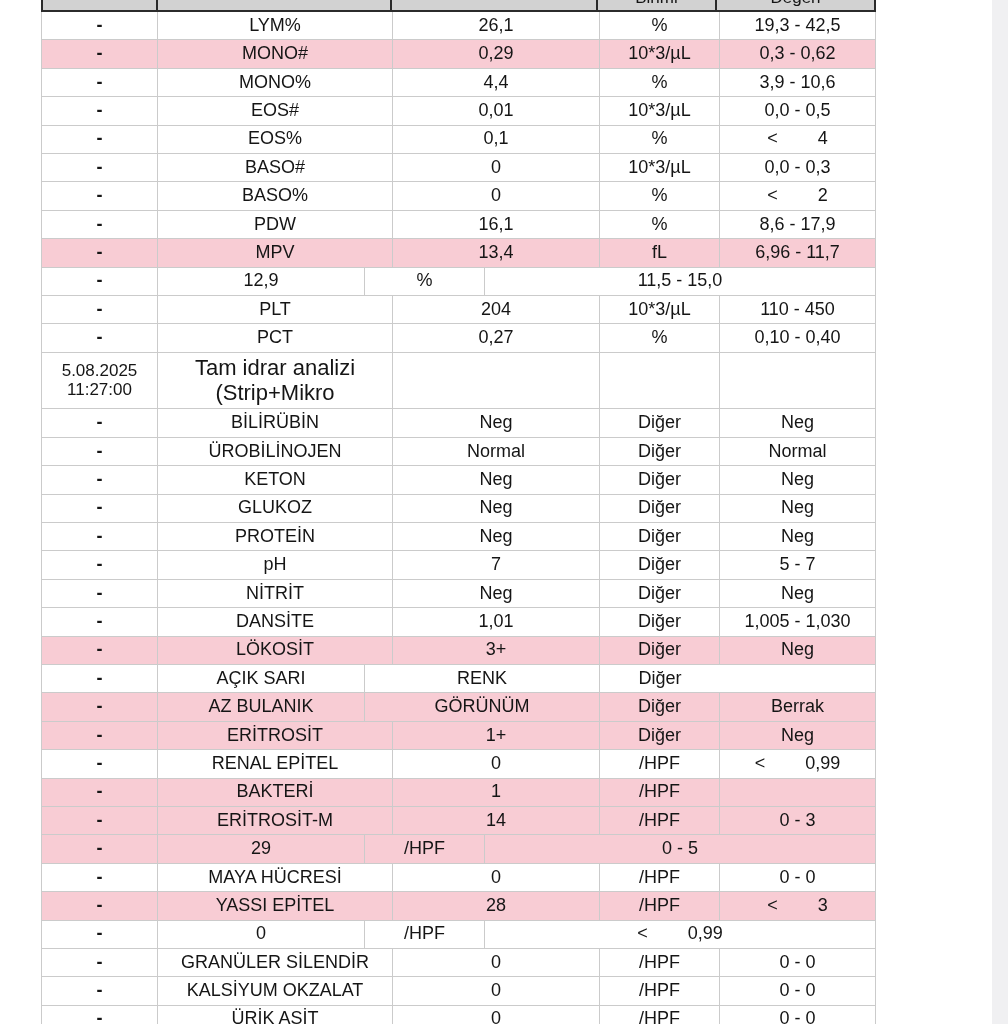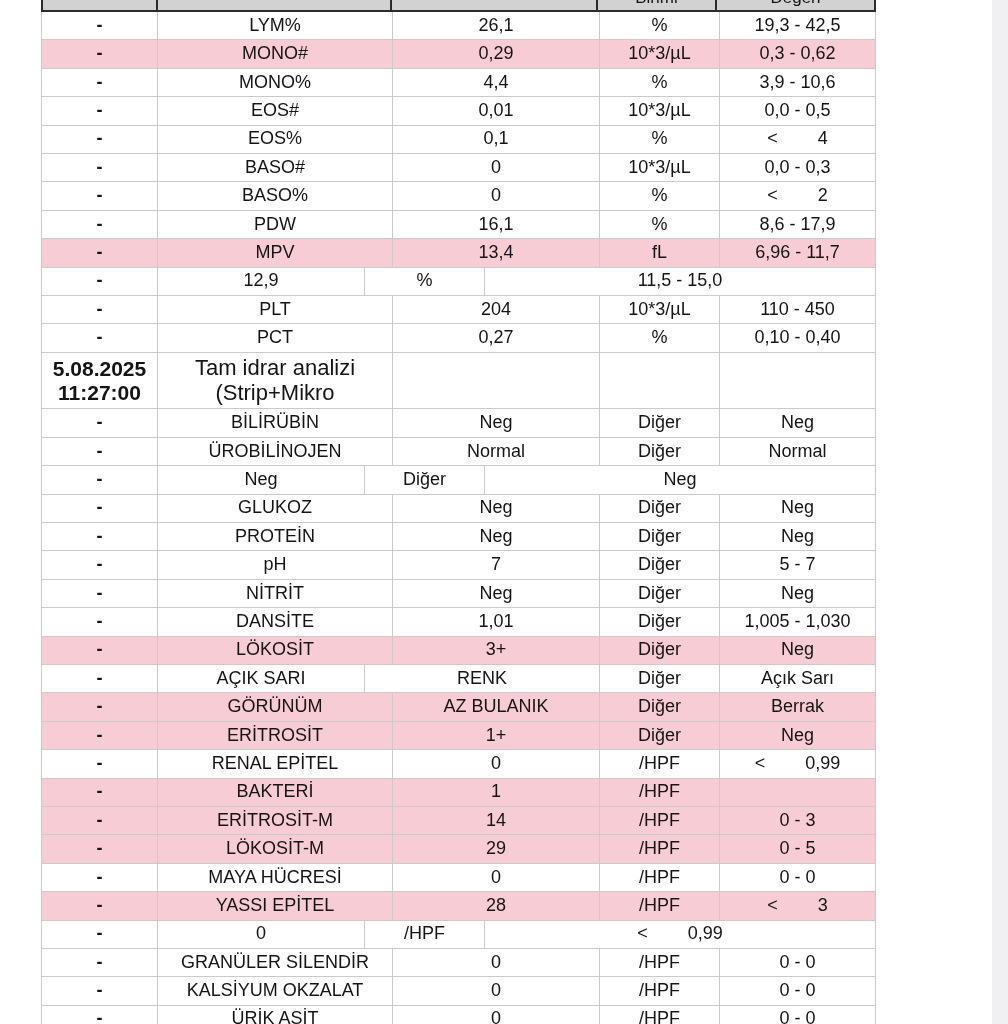--- a/index.html
+++ b/index.html
@@ -33,21 +33,21 @@
   .row.hl{background:var(--pink)}
   .row.tall{height:56.8px}
   .cell{display:flex;align-items:center;justify-content:center;text-align:center;
     font-size:18px;line-height:1.1;border-right:1px solid var(--grid);overflow:hidden}
   .cell:last-child{border-right:none}
   .c1{width:116px;font-weight:bold;white-space:pre-line}
   .c2{width:235px;white-space:pre-line}
   .c3{width:207px}
   .c4{width:120px}
   .c5{flex:1;white-space:pre}
-  .row.tall .c1{font-weight:bold;font-size:21px}
+  .row.tall .c1{font-weight:normal;font-size:17px}
   .row.tall .c2{font-size:22px}
 </style>
 </head>
 <body>
 
 <div class="page">
 
   <div class="lab-table">
 
     <div class="thead">
@@ -175,20 +175,21 @@
   <div class="row">
     <div class="cell c1">-</div>
     <div class="cell c2">ÜROBİLİNOJEN</div>
     <div class="cell c3">Normal</div>
     <div class="cell c4">Diğer</div>
     <div class="cell c5">Normal</div>
   </div>
 
   <div class="row">
     <div class="cell c1">-</div>
+    <div class="cell c2">KETON</div>
     <div class="cell c3">Neg</div>
     <div class="cell c4">Diğer</div>
     <div class="cell c5">Neg</div>
   </div>
 
   <div class="row">
     <div class="cell c1">-</div>
     <div class="cell c2">GLUKOZ</div>
     <div class="cell c3">Neg</div>
     <div class="cell c4">Diğer</div>
@@ -233,27 +234,26 @@
     <div class="cell c3">3+</div>
     <div class="cell c4">Diğer</div>
     <div class="cell c5">Neg</div>
   </div>
 
   <div class="row">
     <div class="cell c1">-</div>
     <div class="cell c3">AÇIK SARI</div>
     <div class="cell c2">RENK</div>
     <div class="cell c4">Diğer</div>
-    <div class="cell c5">Açık Sarı</div>
-  </div>
-
-  <div class="row hl">
-    <div class="cell c1">-</div>
+  </div>
+
+  <div class="row hl">
+    <div class="cell c1">-</div>
+    <div class="cell c3">AZ BULANIK</div>
     <div class="cell c2">GÖRÜNÜM</div>
-    <div class="cell c3">AZ BULANIK</div>
     <div class="cell c4">Diğer</div>
     <div class="cell c5">Berrak</div>
   </div>
 
   <div class="row hl">
     <div class="cell c1">-</div>
     <div class="cell c2">ERİTROSİT</div>
     <div class="cell c3">1+</div>
     <div class="cell c4">Diğer</div>
     <div class="cell c5">Neg</div>
@@ -278,21 +278,20 @@
   <div class="row hl">
     <div class="cell c1">-</div>
     <div class="cell c2">ERİTROSİT-M</div>
     <div class="cell c3">14</div>
     <div class="cell c4">/HPF</div>
     <div class="cell c5">0 - 3</div>
   </div>
 
   <div class="row hl">
     <div class="cell c1">-</div>
-    <div class="cell c2">LÖKOSİT-M</div>
     <div class="cell c3">29</div>
     <div class="cell c4">/HPF</div>
     <div class="cell c5">0 - 5</div>
   </div>
 
   <div class="row">
     <div class="cell c1">-</div>
     <div class="cell c2">MAYA HÜCRESİ</div>
     <div class="cell c3">0</div>
     <div class="cell c4">/HPF</div>

